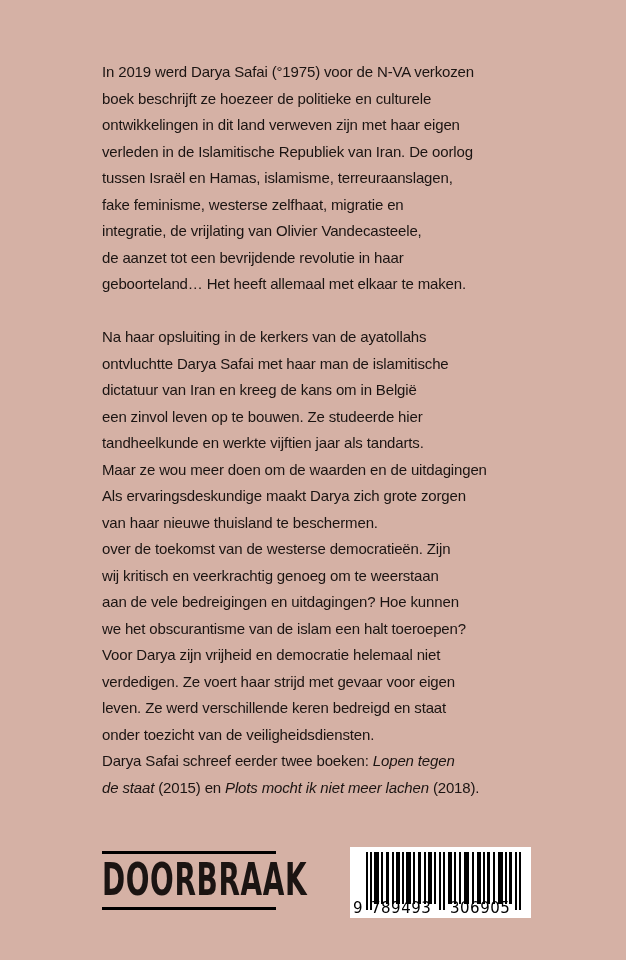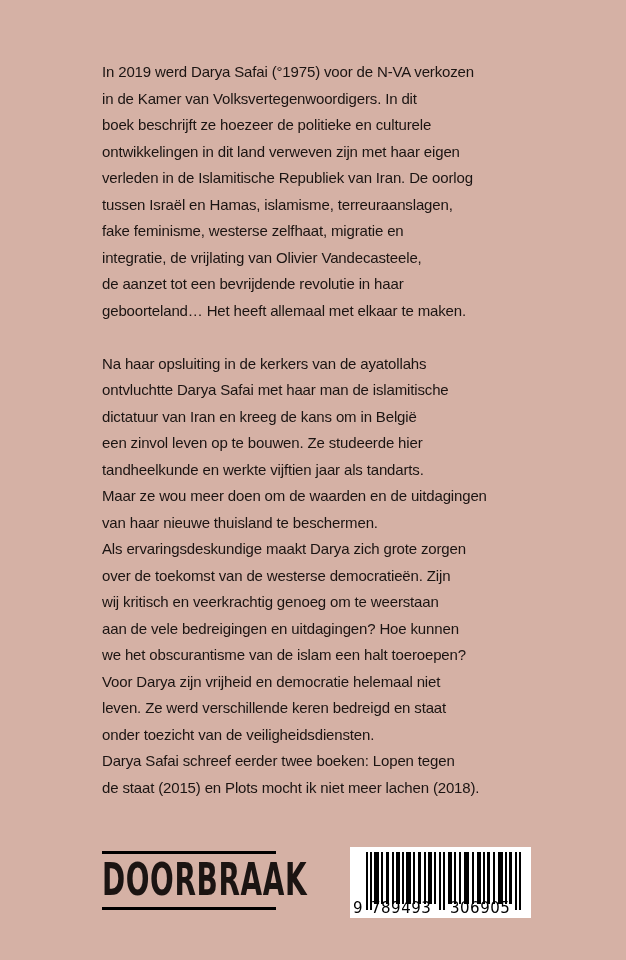--- a/index.html
+++ b/index.html
@@ -9,21 +9,21 @@
     position: relative; overflow: hidden;
     font-family: "Liberation Sans", "DejaVu Sans", sans-serif;
     color: #1b1412;
   }
   .text-block {
     position: absolute; left: 102px; top: 59px; width: 440px;
     font-size: 15px; line-height: 26.5px; letter-spacing: -0.15px;
   }
   .line { display: block; white-space: nowrap; }
   .para-gap { height: 26.5px; }
-  .it { }
+  .it { font-style: italic; }
   .logo {
     position: absolute; left: 102px; top: 851px; width: 174px; height: 60px;
   }
   .logo .rule { position: absolute; left: 0; width: 174px; height: 3px; background: #000; }
   .logo .rule.top { top: 0; }
   .logo .rule.bottom { top: 56px; }
   .logo .word {
     position: absolute; left: 0; top: 6px; width: 174px; height: 46px;
     font-family: "DejaVu Sans", sans-serif; font-weight: bold;
     font-size: 45px; line-height: 46px; text-align: center;
@@ -44,45 +44,45 @@
   .d1 { position: absolute; left: 0; }
   .d2 { position: absolute; left: 18px; letter-spacing: 0.5px; }
   .d3 { position: absolute; left: 97px; letter-spacing: 0.5px; }
 </style>
 </head>
 <body>
 
 <div class="text-block">
   <div>
     <span class="line">In 2019 werd Darya Safai (°1975) voor de N-VA verkozen</span>
-    <span class="line">in de Kamer van Volksvertegenwoordigers. In dit</span>
     <span class="line">boek beschrijft ze hoezeer de politieke en culturele</span>
     <span class="line">ontwikkelingen in dit land verweven zijn met haar eigen</span>
     <span class="line">verleden in de Islamitische Republiek van Iran. De oorlog</span>
     <span class="line">tussen Israël en Hamas, islamisme, terreuraanslagen,</span>
     <span class="line">fake feminisme, westerse zelfhaat, migratie en</span>
     <span class="line">integratie, de vrijlating van Olivier Vandecasteele,</span>
     <span class="line">de aanzet tot een bevrijdende revolutie in haar</span>
     <span class="line">geboorteland… Het heeft allemaal met elkaar te maken.</span>
   </div>
   <div class="para-gap"></div>
   <div>
     <span class="line">Na haar opsluiting in de kerkers van de ayatollahs</span>
     <span class="line">ontvluchtte Darya Safai met haar man de islamitische</span>
     <span class="line">dictatuur van Iran en kreeg de kans om in België</span>
     <span class="line">een zinvol leven op te bouwen. Ze studeerde hier</span>
     <span class="line">tandheelkunde en werkte vijftien jaar als tandarts.</span>
     <span class="line">Maar ze wou meer doen om de waarden en de uitdagingen</span>
+    <span class="line">Als ervaringsdeskundige maakt Darya zich grote zorgen</span>
     <span class="line">van haar nieuwe thuisland te beschermen.</span>
-    <span class="line">Als ervaringsdeskundige maakt Darya zich grote zorgen</span>
     <span class="line">over de toekomst van de westerse democratieën. Zijn</span>
     <span class="line">wij kritisch en veerkrachtig genoeg om te weerstaan</span>
     <span class="line">aan de vele bedreigingen en uitdagingen? Hoe kunnen</span>
     <span class="line">we het obscurantisme van de islam een halt toeroepen?</span>
     <span class="line">Voor Darya zijn vrijheid en democratie helemaal niet</span>
+    <span class="line">verdedigen. Ze voert haar strijd met gevaar voor eigen</span>
     <span class="line">leven. Ze werd verschillende keren bedreigd en staat</span>
     <span class="line">onder toezicht van de veiligheidsdiensten.</span>
     <span class="line"><span>Darya Safai schreef eerder twee boeken: </span><span class="it">Lopen tegen</span></span>
     <span class="line"><span class="it">de staat</span><span> (2015) en </span><span class="it">Plots mocht ik niet meer lachen</span><span> (2018).</span></span>
   </div>
 </div>
 
 <div class="logo">
   <div class="rule top"></div>
   <div class="word">DOORBRAAK</div>

